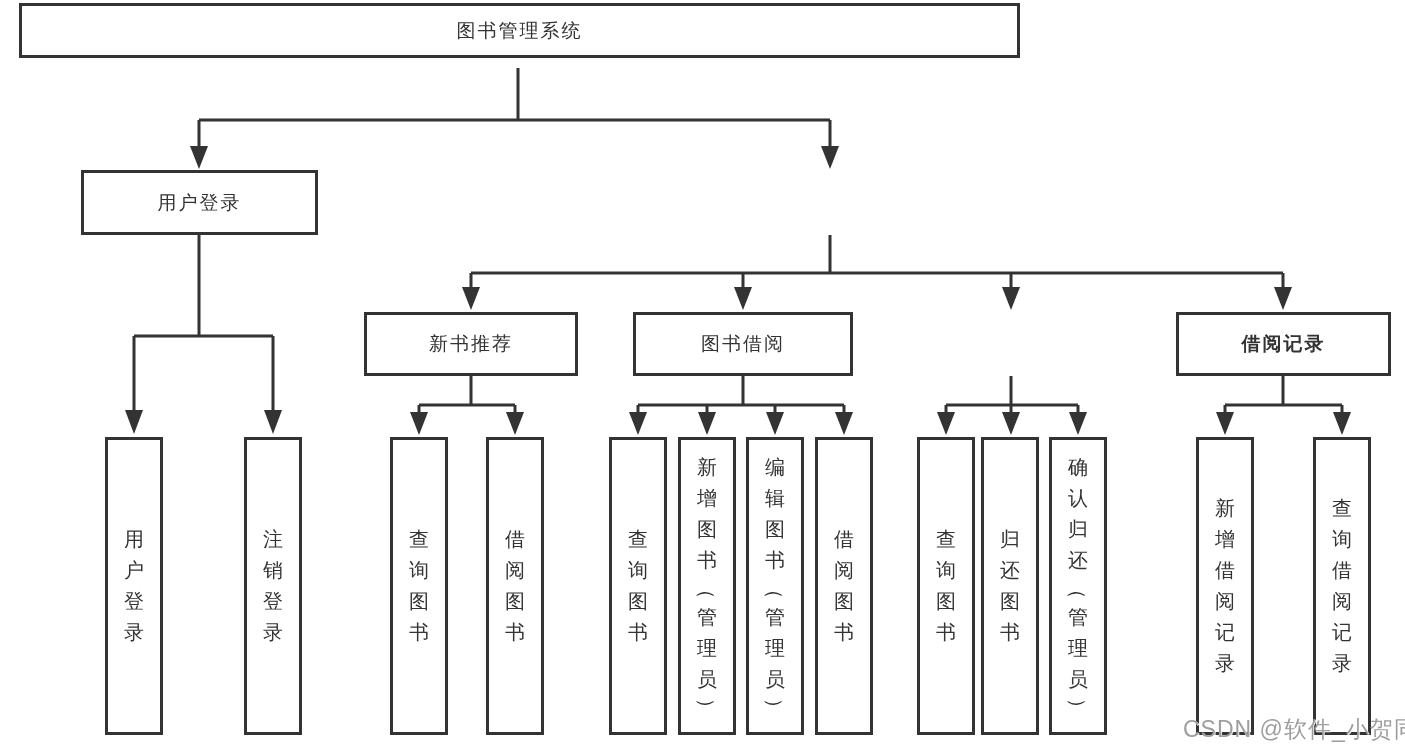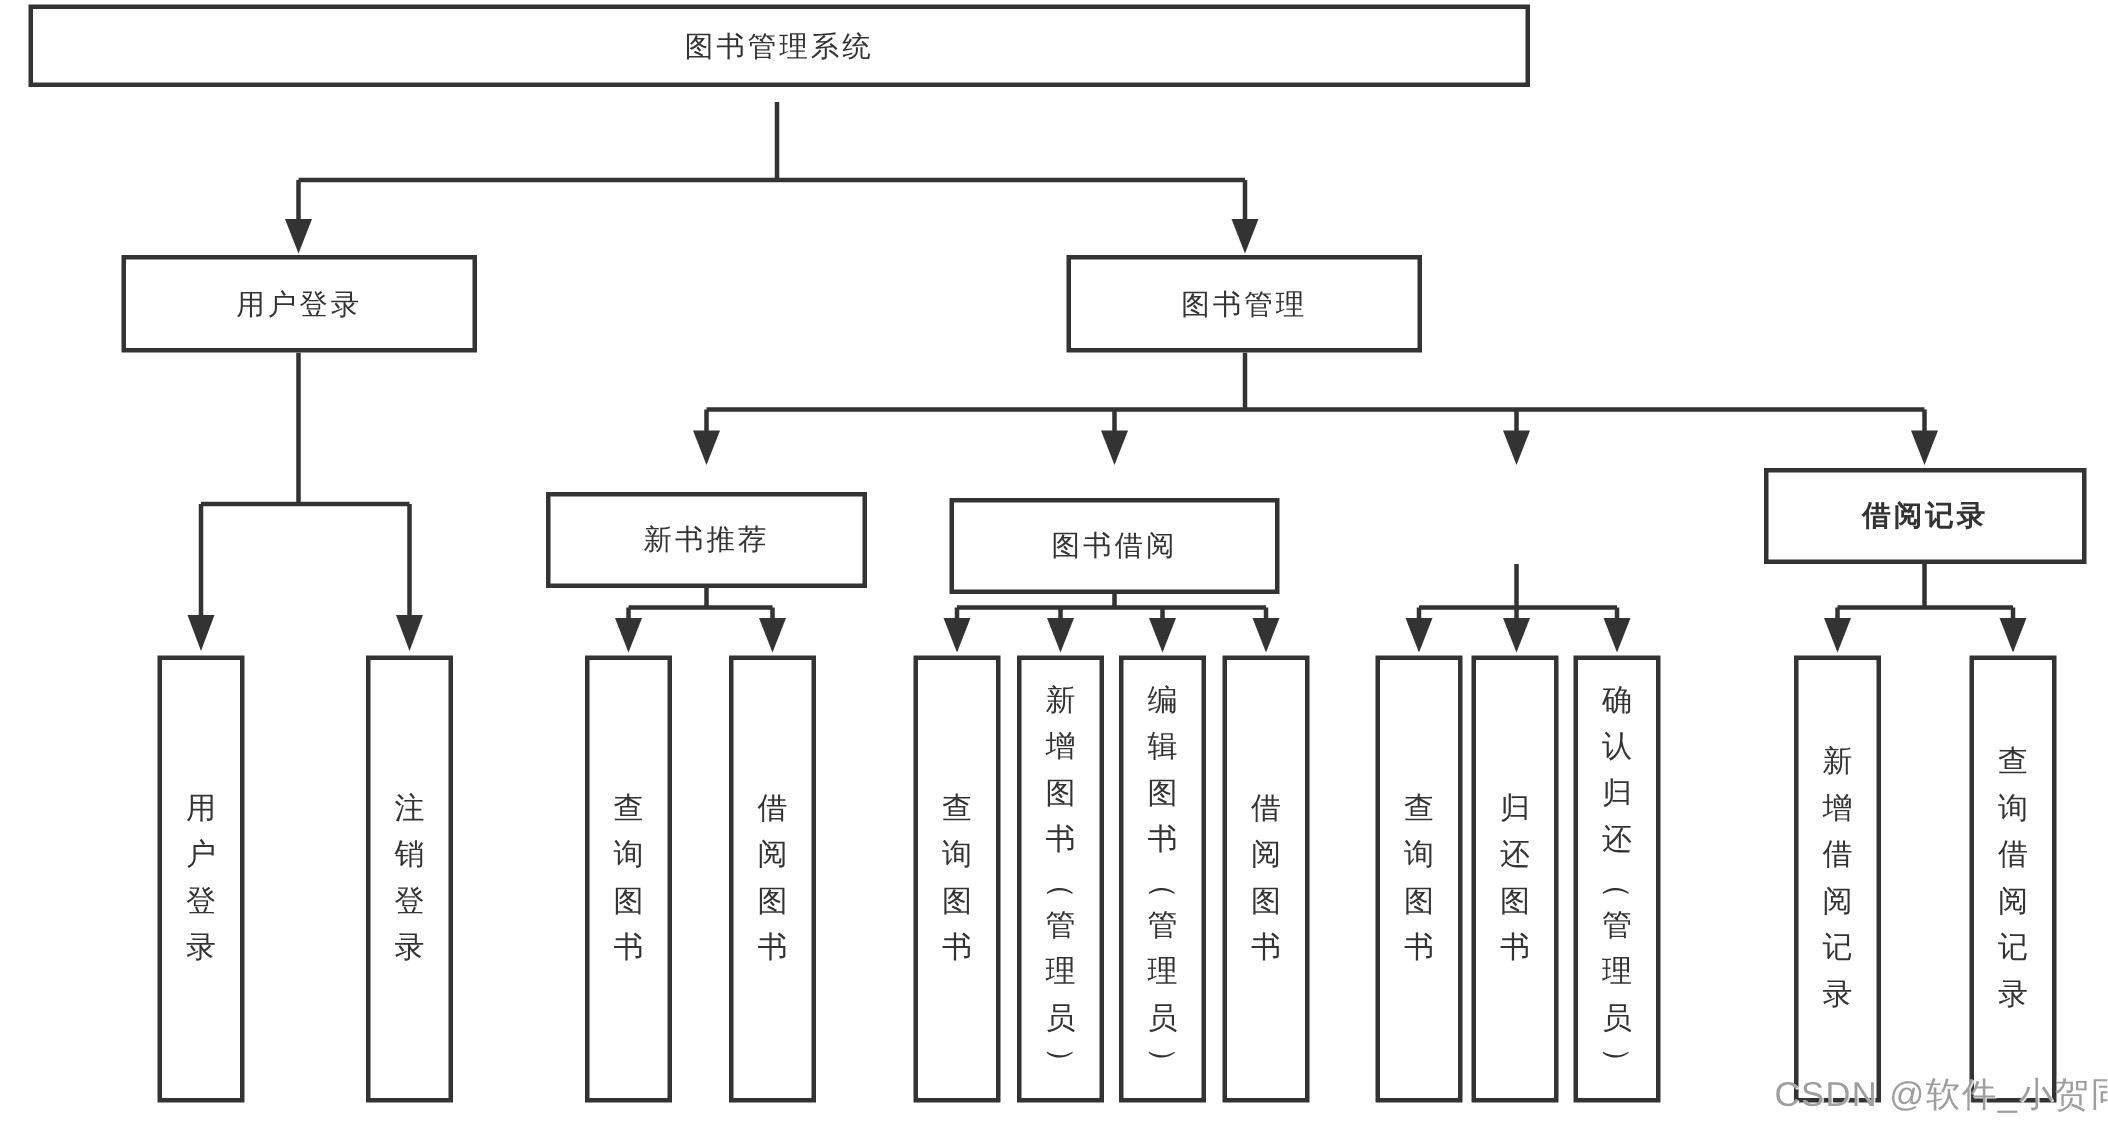--- a/index.html
+++ b/index.html
@@ -117,24 +117,23 @@
       <polygon points="1069,412 1087,412 1078,435"></polygon>
 
       <polygon points="1216,412 1234,412 1225,435"></polygon>
       <polygon points="1333,412 1351,412 1342,435"></polygon>
     </g>
   </svg>
 
   <div class="box h-box root-box" style="left:19px; top:3px; width:1001px;">图书管理系统</div>
 
   <div class="box h-box" style="left:81px; top:170px; width:237px; height:65px;font-family:Liberation Serif, serif;">用户登录</div>
-  <div class="box h-box" style="left:711px; top:170px; width:237px; height:65px;">图书管理</div>
-
-  <div class="box h-box" style="left:364px; top:312px; width:214px; height:64px;margin-top:16px;">新书推荐</div>
-  <div class="box h-box" style="left:633px; top:312px; width:220px; height:64px;margin-top:20px;">图书借阅</div>
+
+  <div class="box h-box" style="left:364px; top:312px; width:214px; height:64px;">新书推荐</div>
+  <div class="box h-box" style="left:633px; top:312px; width:220px; height:64px;">图书借阅</div>
   <div class="box h-box" style="left:1176px; top:312px; width:215px; height:64px;font-weight:bold;">借阅记录</div>
 
   <div class="box v-box" style="left:105px;">
       <span>用</span>
       <span>户</span>
       <span>登</span>
       <span>录</span>
     </div>
   <div class="box v-box" style="left:244px;">
       <span>注</span>

